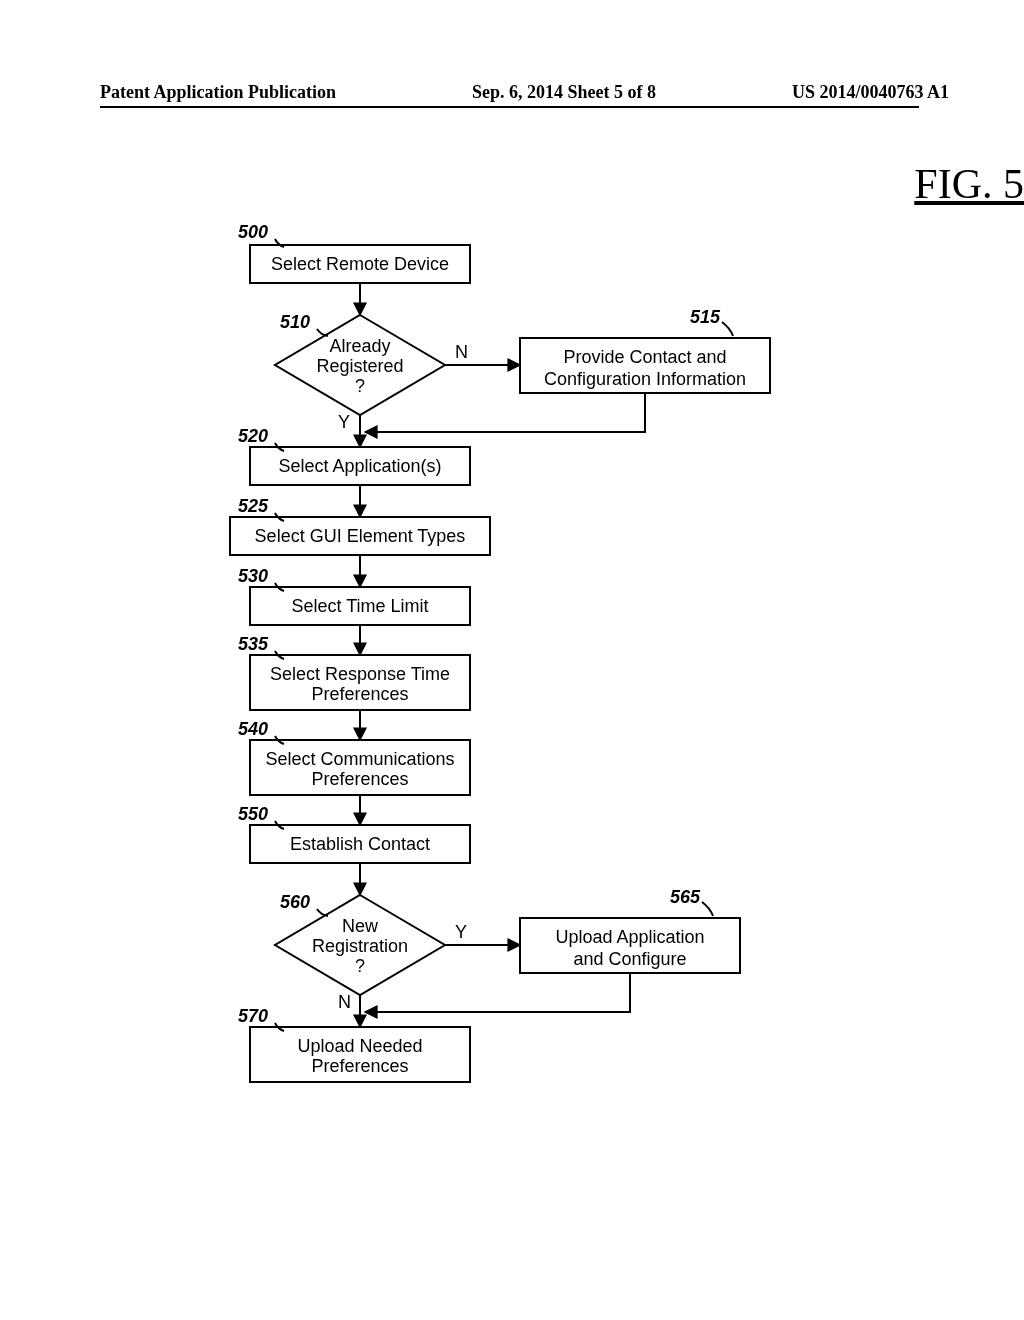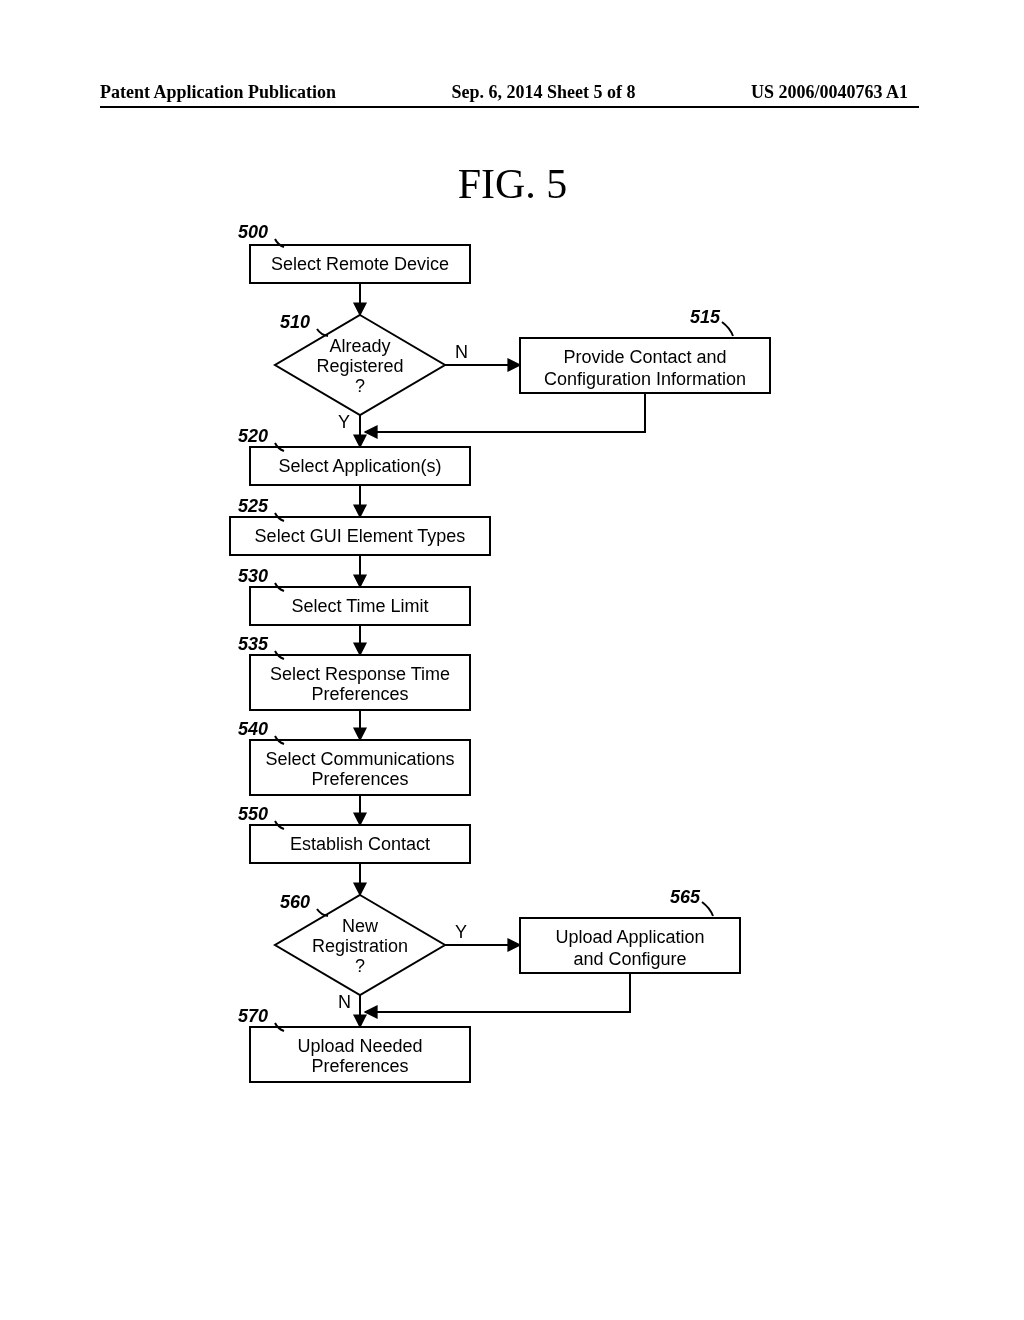--- a/index.html
+++ b/index.html
@@ -11,39 +11,40 @@
     height: 1320px;
     position: relative;
   }
   .header {
     position: absolute;
     top: 82px;
     left: 0;
     right: 0;
     display: flex;
     justify-content: space-between;
-    padding: 0 116px 0 100px;
+    padding: 0 75px 0 100px;
     font-size: 18px;
     font-weight: bold;
   }
   .header-rule {
     position: absolute;
     top: 106px;
     left: 100px;
     right: 105px;
     border-top: 2px solid #000;
   }
   .figtitle {
     position: absolute;
     top: 160px;
     left: 1px;
     right: 0;
-    text-align: center;
+    text-align: right;
     font-size: 42px;
     font-family: "Times New Roman", serif;
+    text-decoration: underline;
   }
   .svgwrap {
     position: absolute;
     top: 225px;
     left: 200px;
   }
   .box {
     stroke: #000;
     stroke-width: 2;
     fill: #fff;
@@ -74,21 +75,21 @@
     stroke-width: 2;
     fill: none;
   }
 </style>
 </head>
 <body>
 
 <div class="header">
   <span>Patent Application Publication</span>
   <span>Sep. 6, 2014  Sheet 5 of 8</span>
-  <span>US 2006/0040763 A1</span>
+  <span>US 2014/0040763 A1</span>
 </div>
 <div class="header-rule"></div>
 
 <div class="figtitle">FIG. 5</div>
 
 <div class="svgwrap">
 <svg width="620" height="990" viewBox="0 0 620 990">
 <defs>
   <marker id="arrow" viewBox="0 0 10 10" refX="9" refY="5" markerWidth="7" markerHeight="7" orient="auto-start-reverse">
     <path d="M0,0 L10,5 L0,10 z" fill="#000"></path>

